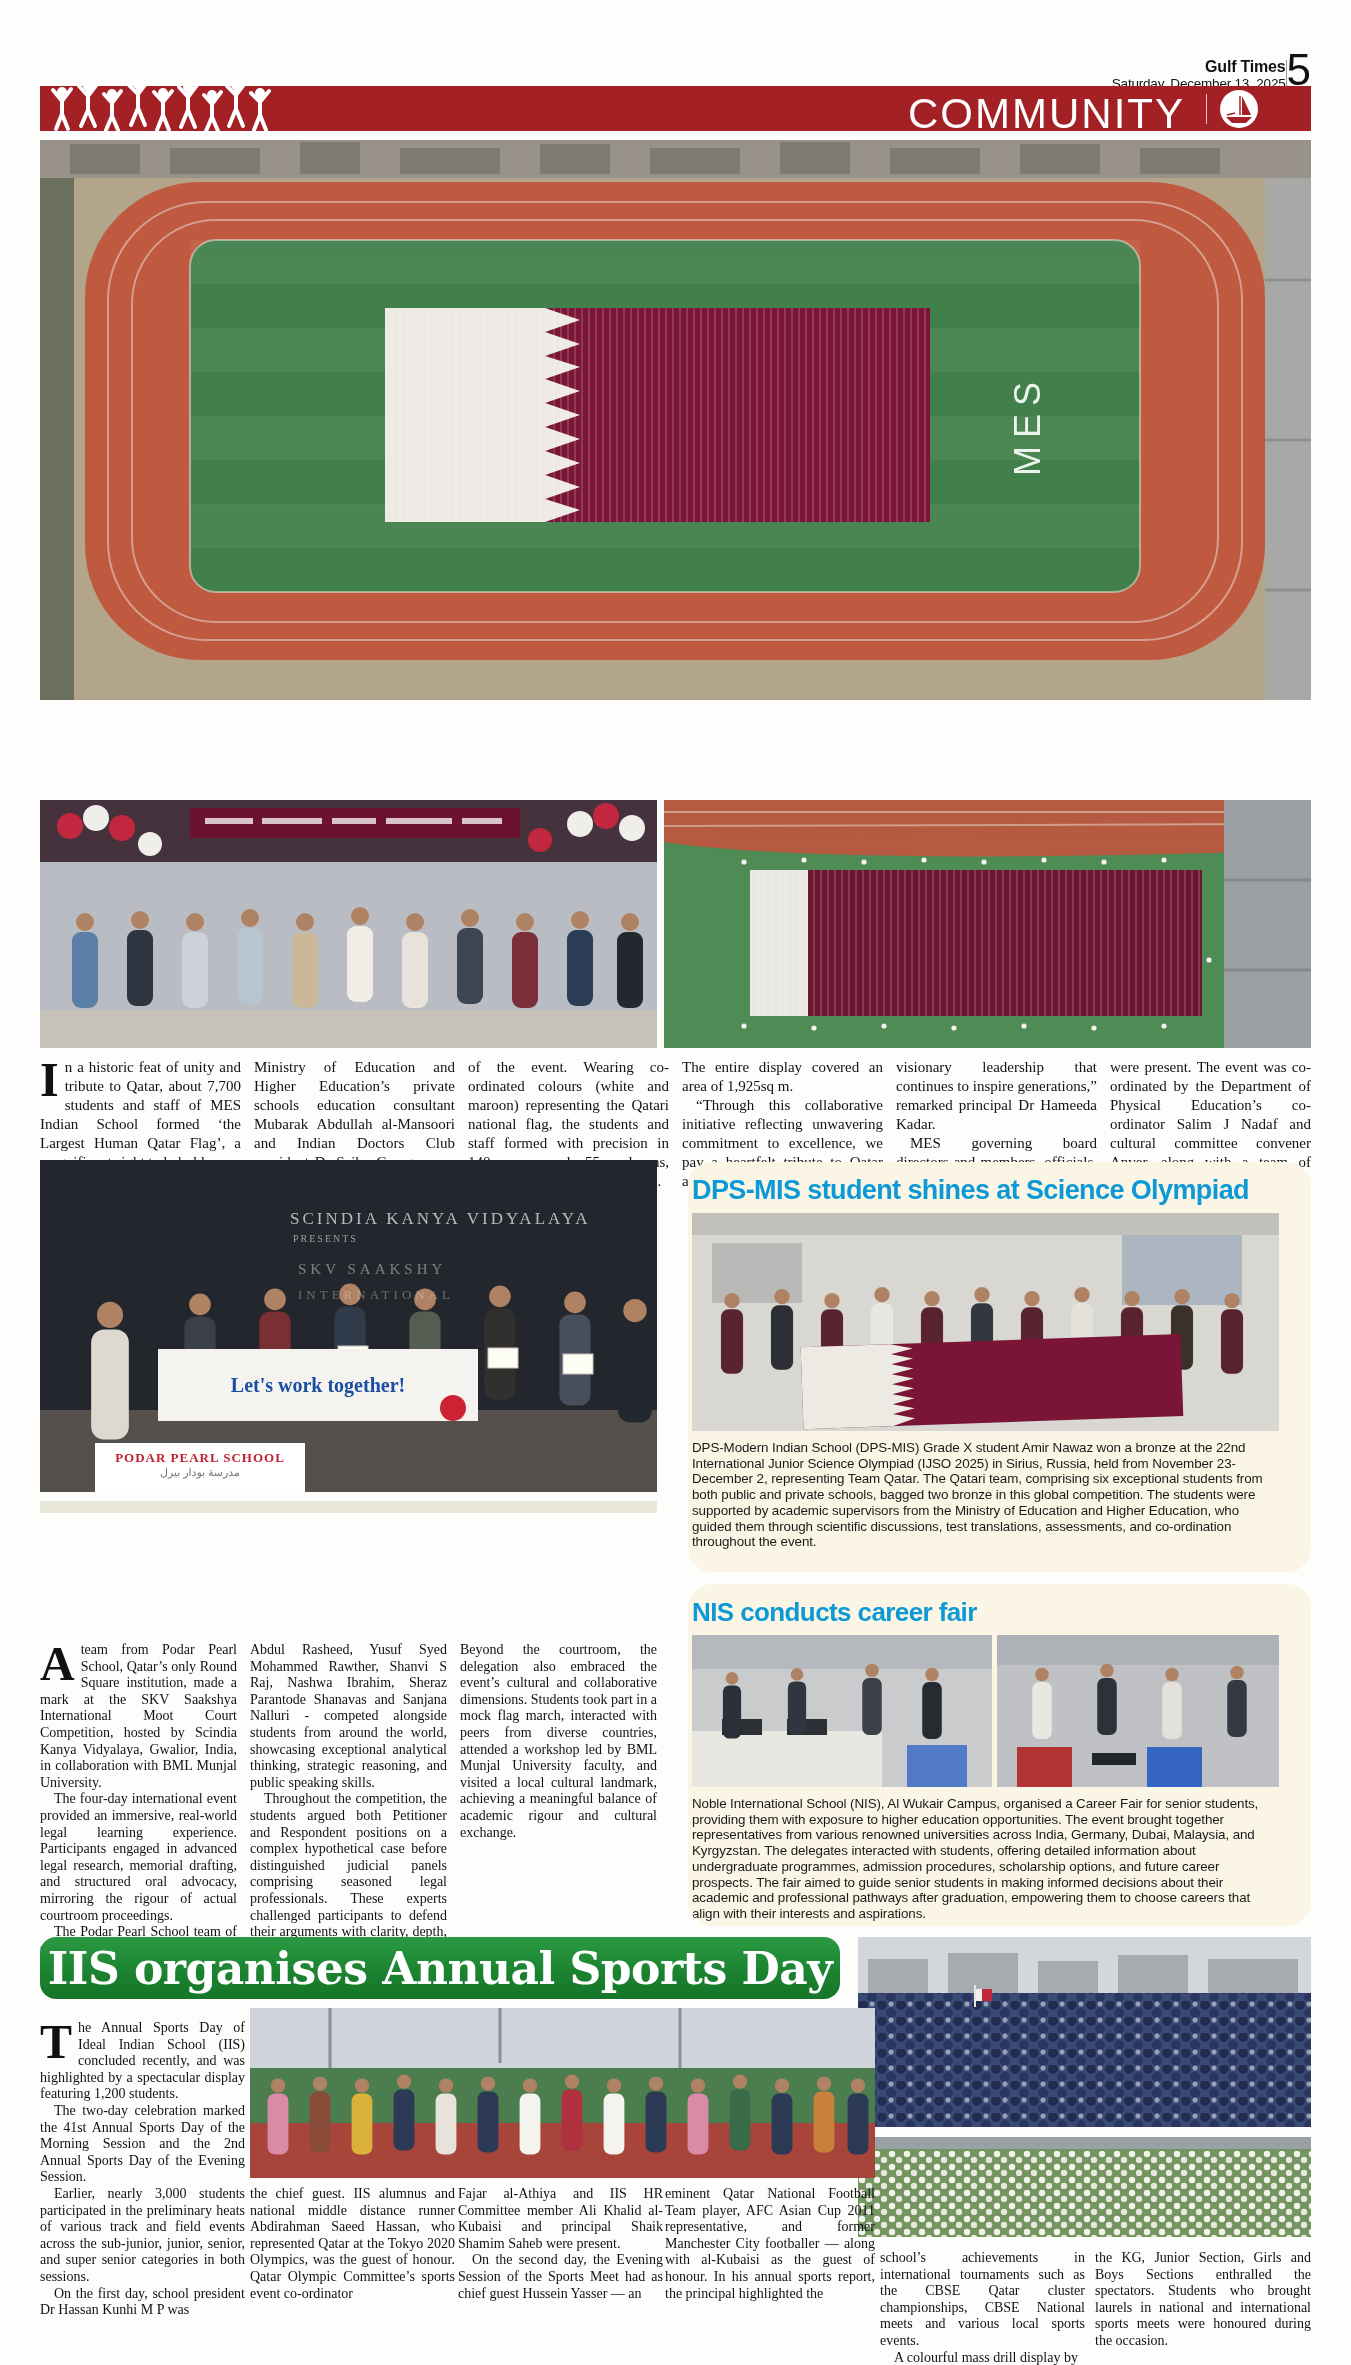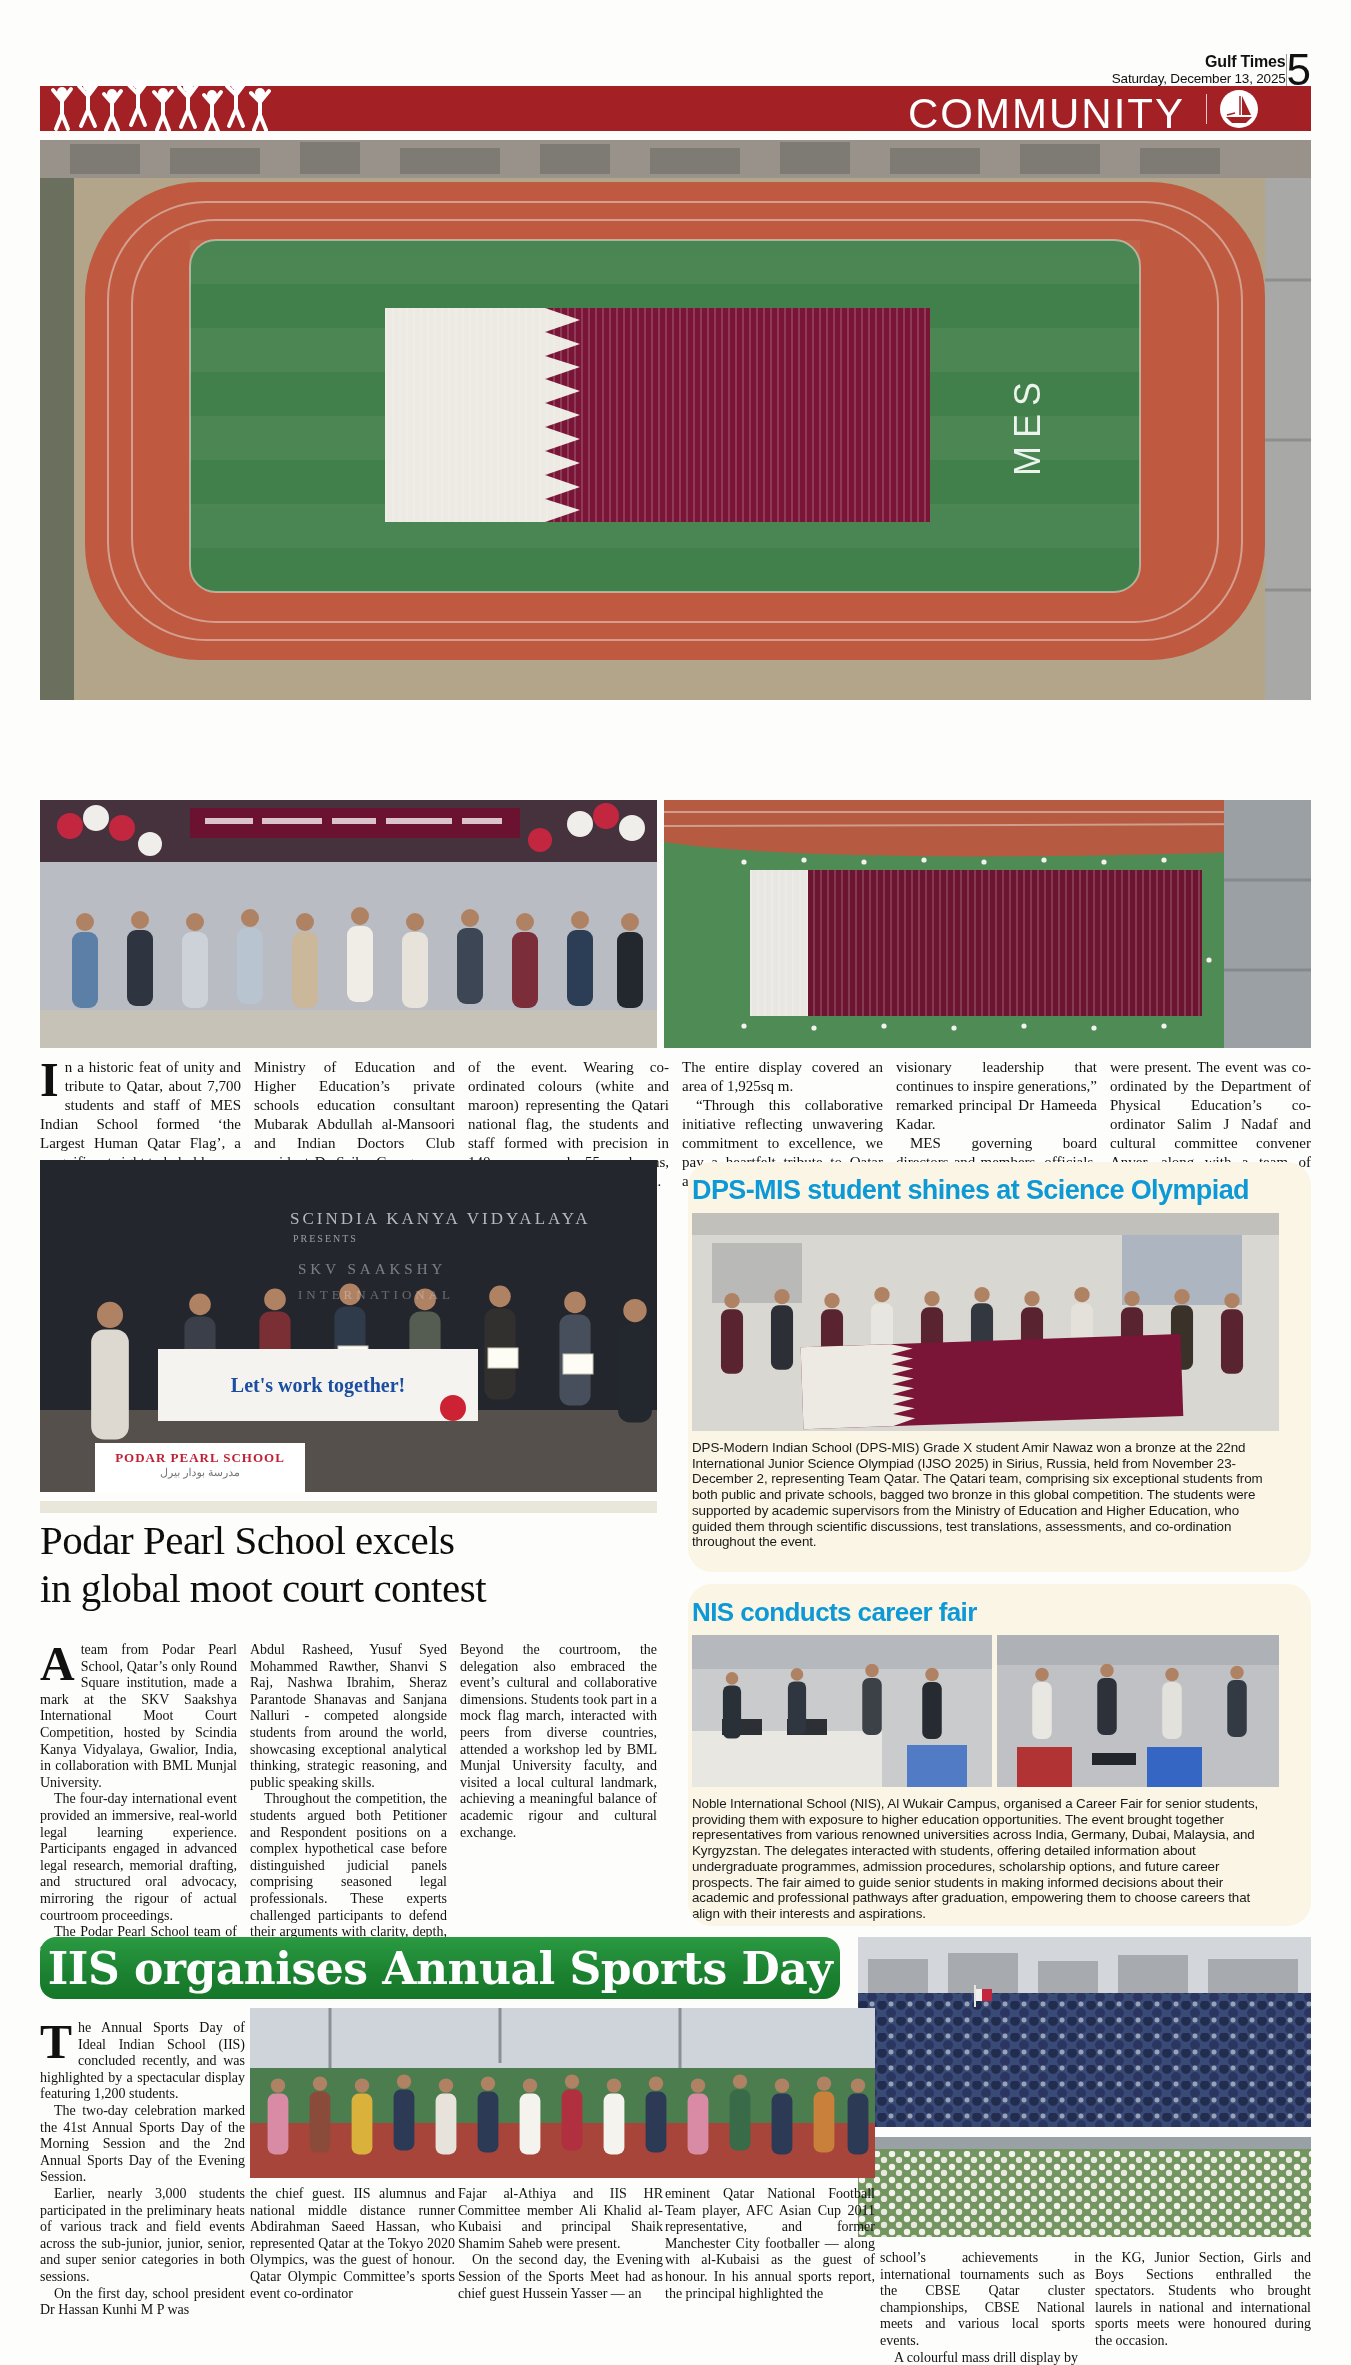--- a/index.html
+++ b/index.html
@@ -7,21 +7,21 @@
   .page {
     position: relative;
     width: 1351px; height: 2365px;
     margin: 0 auto;
     background: #fdfdfb;
     font-family: "Liberation Serif", serif;
     color: #111;
     overflow: hidden;
   }
   
-  .masthead { position:absolute; top:48px; right:40px; display:flex; align-items:center; gap:0; }
+  .masthead { position:absolute; top:48px; right:40px; display:flex; align-items:flex-end; gap:0; }
   .masthead .mh-text { text-align:right; font-family:"Liberation Sans",sans-serif; line-height:1.15; }
   .mh-paper { font-weight:bold; font-size:16px; letter-spacing:-0.2px; }
   .mh-date  { font-size:13.5px; letter-spacing:-0.2px; }
   .mh-div   { width:1px; height:32px; background:#999; }
   .mh-page  { font-family:"Liberation Sans",sans-serif; font-size:44px; font-weight:400; line-height:1; }
 
   
   .community { position:absolute; left:40px; top:86px; width:1271px; height:45px; background:#a32025; }
   .community .sil { position:absolute; left:10px; top:-14px; }
   .community .c-title {
@@ -329,24 +329,20 @@
       <span>Let's work together!</span>
     </div>
     <div class="ov" style="left:400px; top:196px; width:26px; height:26px; border-radius:50%; background:#cc2233;"></div>
     <div class="ov" style="left:55px; top:244px; width:210px; height:50px; background:#fff; text-align:center; padding-top:7px;">
       <div style="color:#c02032; font-weight:bold; font-size:13px; letter-spacing:1px;">PODAR PEARL SCHOOL</div>
       <div style="color:#777; font-size:11px;">مدرسة بودار بيرل</div>
     </div>
   </div>
 
   <div class="podar-rule"></div>
-  <div class="podar-headline">
-    <div>Podar Pearl School excels</div>
-    <div>in global moot court contest</div>
-  </div>
 
   <div class="body-row small" style="left:40px; top:1642px; width:617px; gap:13px;">
     <div class="body-col dc" style="width:197px;">
         <p>A team from Podar Pearl School, Qatar’s only Round Square institution, made a mark at the SKV Saakshya International Moot Court Competition, hosted by Scindia Kanya Vidyalaya, Gwalior, India, in collaboration with BML Munjal University.</p>
         <p>The four-day international event provided an immersive, real-world legal learning experience. Participants engaged in advanced legal research, memorial drafting, and structured oral advocacy, mirroring the rigour of actual courtroom proceedings.</p>
         <p>The Podar Pearl School team of six Grade XI students - Noora</p>
       </div>
     <div class="body-col" style="width:197px;">
         <p>Abdul Rasheed, Yusuf Syed Mohammed Rawther, Shanvi S Raj, Nashwa Ibrahim, Sheraz Parantode Shanavas and Sanjana Nalluri - competed alongside students from around the world, showcasing exceptional analytical thinking, strategic reasoning, and public speaking skills.</p>
         <p>Throughout the competition, the students argued both Petitioner and Respondent positions on a complex hypothetical case before distinguished judicial panels comprising seasoned legal professionals. These experts challenged participants to defend their arguments with clarity, depth, and precision.</p>

